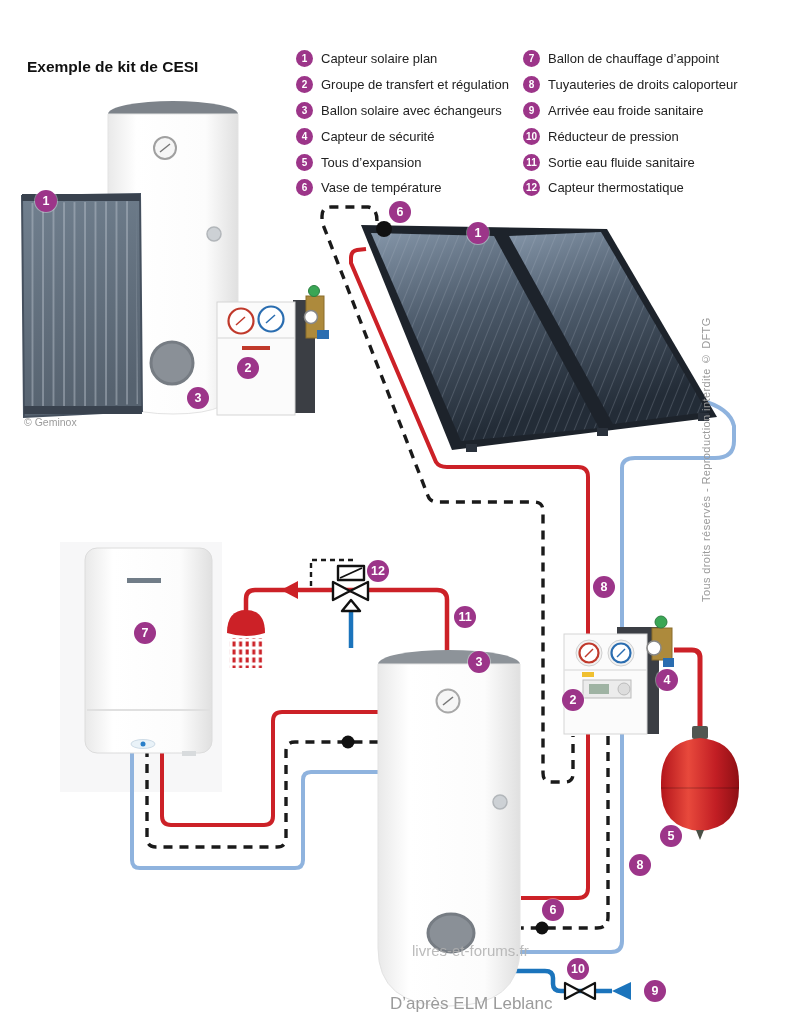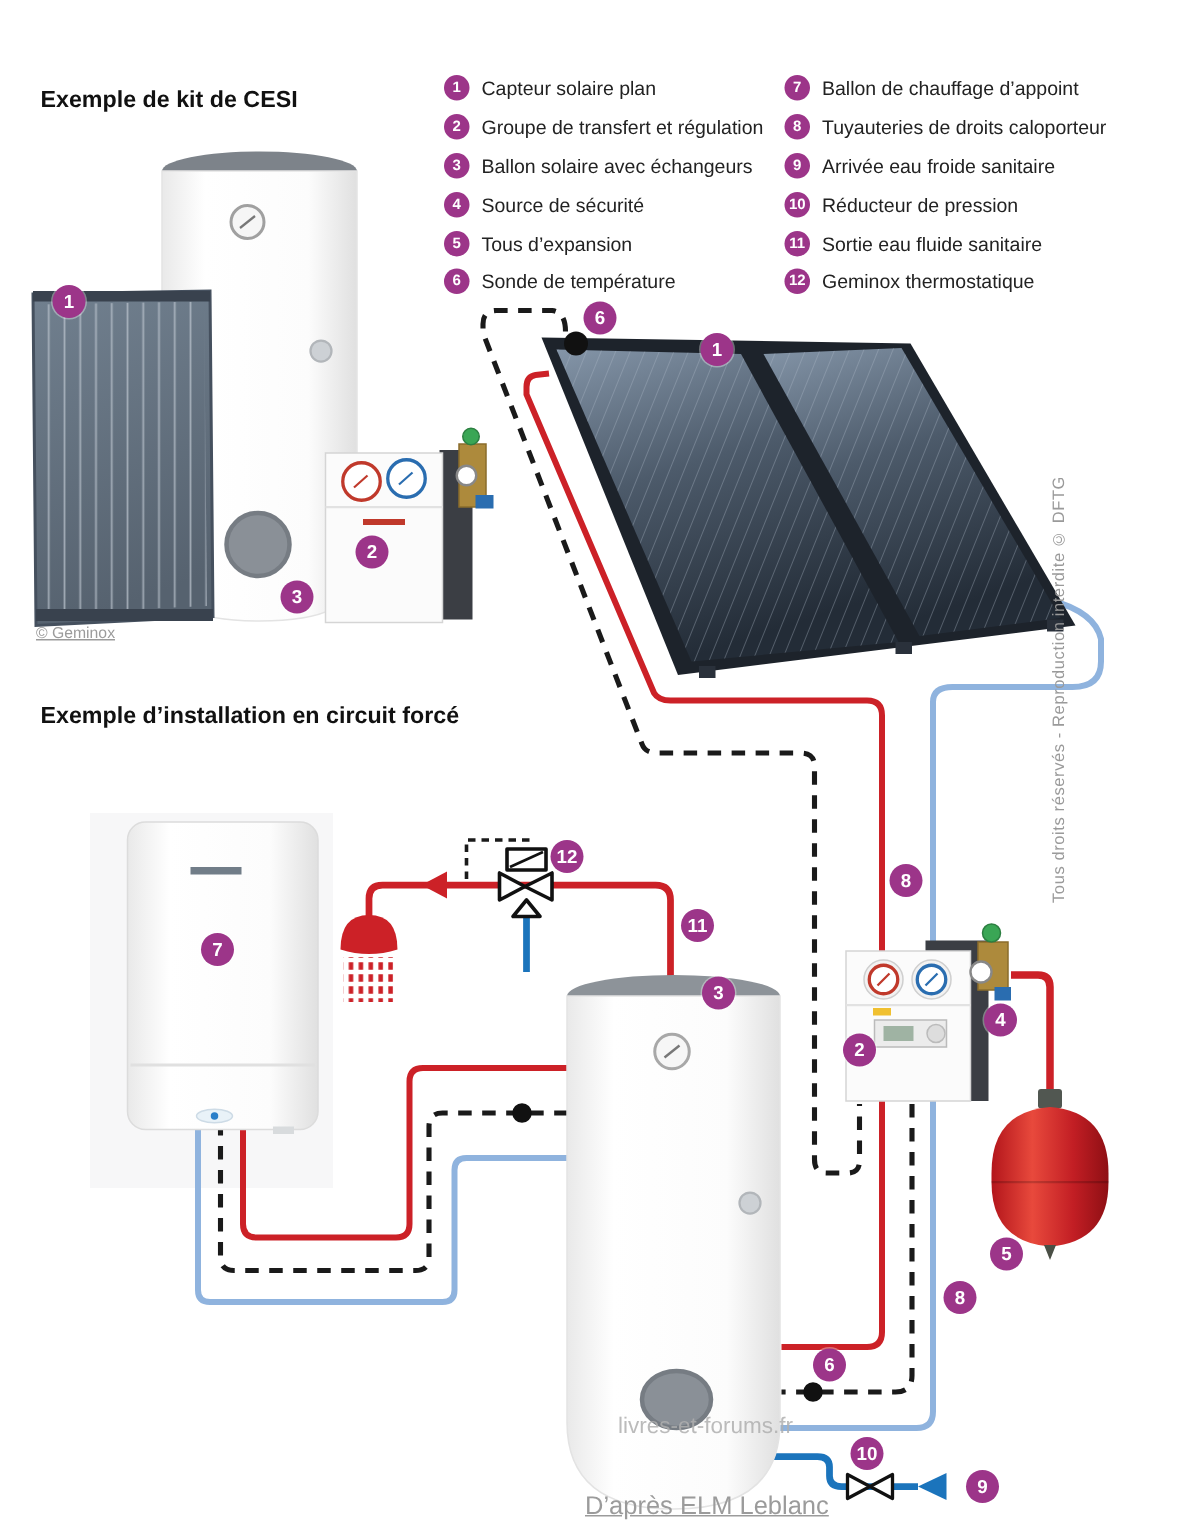--- a/index.html
+++ b/index.html
@@ -1,21 +1,21 @@
 <!DOCTYPE html>
 <html><head>
 <meta charset="utf-8">
 <style>
   html,body{margin:0;padding:0;background:#fff;}
   .stage{position:relative;width:788px;height:1024px;background:#ffffff;overflow:hidden;
          font-family:"Liberation Sans",sans-serif;color:#1a1a1a;}
   svg.diagram{position:absolute;left:0;top:0;z-index:1;}
   .txt{position:absolute;z-index:3;}
   .title{font-size:15.5px;font-weight:bold;color:#111;white-space:nowrap;}
-  .credit{font-size:10.5px;color:#9b9b9b;white-space:nowrap;text-decoration:underline;}
+  .credit{font-size:10.5px;color:#9b9b9b;white-space:nowrap;}
   .watermark{font-size:15px;color:rgba(175,175,175,.85);white-space:nowrap;z-index:4;}
   .vert-note{position:absolute;left:700px;top:262px;height:340px;z-index:3;
              writing-mode:vertical-rl;transform:rotate(180deg);
              font-size:11px;color:#9a9a9a;letter-spacing:.4px;white-space:nowrap;}
   .legend{position:absolute;z-index:3;display:flex;flex-direction:column;}
   .legend-row{display:flex;align-items:center;gap:8px;height:25.8px;white-space:nowrap;}
   .legend-label{font-size:13px;color:#222;text-align:center;}
   .badge{background:#9c3589;color:#fff;border-radius:50%;text-align:center;
          font-weight:bold;flex:0 0 auto;}
   .badge.sm{width:17px;height:17px;font-size:10px;line-height:17px;}
@@ -209,21 +209,20 @@
       <path d="M266,323 L275,315" stroke="#2a6db0" stroke-width="1.5"></path>
       <path d="M242,348 L270,348" stroke="#c0392b" stroke-width="4"></path>
       <rect x="306" y="296" width="18" height="42" fill="#ad8a3c" stroke="#8a6c2b" stroke-width="1"></rect>
       <circle cx="314" cy="291" r="5.5" fill="#3aa655" stroke="#2c7f41" stroke-width="1"></circle>
       <circle cx="311" cy="317" r="6.5" fill="#ffffff" stroke="#888888" stroke-width="1.6"></circle>
       <rect x="317" y="330" width="12" height="9" fill="#2a6db0"></rect>
     </g>
   </svg>
 
   <div class="txt title" style="left:27px;top:58px;">Exemple de kit de CESI</div>
-  <div class="txt title" style="left:27px;top:469px;">Exemple d’installation en circuit forcé</div>
   <div class="txt credit" style="left:24px;top:416px;">© Geminox</div>
   <div class="txt credit" style="left:390px;top:994px;font-size:17px;">D’après ELM Leblanc</div>
   <div class="txt watermark" style="left:412px;top:942px;">livres-et-forums.fr</div>
   <div class="vert-note">Tous droits réservés - Reproduction interdite © DFTG</div>
 
   <div class="legend" style="left:296px;top:46px;">
 
       <div class="legend-row">
         <span class="badge sm">1</span>
         <span class="legend-label">Capteur solaire plan</span>
@@ -234,31 +233,31 @@
         <span class="legend-label">Groupe de transfert et régulation</span>
       </div>
 
       <div class="legend-row">
         <span class="badge sm">3</span>
         <span class="legend-label">Ballon solaire avec échangeurs</span>
       </div>
 
       <div class="legend-row">
         <span class="badge sm">4</span>
-        <span class="legend-label">Source de sécurité</span>
+        <span class="legend-label">Capteur de sécurité</span>
       </div>
 
       <div class="legend-row">
         <span class="badge sm">5</span>
         <span class="legend-label">Tous d’expansion</span>
       </div>
 
       <div class="legend-row">
         <span class="badge sm">6</span>
-        <span class="legend-label">Sonde de température</span>
+        <span class="legend-label">Vase de température</span>
       </div>
     </div>
   <div class="legend" style="left:523px;top:46px;">
 
       <div class="legend-row">
         <span class="badge sm">7</span>
         <span class="legend-label">Ballon de chauffage d’appoint</span>
       </div>
 
       <div class="legend-row">
@@ -276,21 +275,21 @@
         <span class="legend-label">Réducteur de pression</span>
       </div>
 
       <div class="legend-row">
         <span class="badge sm">11</span>
         <span class="legend-label">Sortie eau fluide sanitaire</span>
       </div>
 
       <div class="legend-row">
         <span class="badge sm">12</span>
-        <span class="legend-label">Geminox thermostatique</span>
+        <span class="legend-label">Capteur thermostatique</span>
       </div>
     </div>
 
   <div class="badge lg" style="left:35px;top:190px;">1</div>
   <div class="badge lg" style="left:237px;top:357px;">2</div>
   <div class="badge lg" style="left:187px;top:387px;">3</div>
 
   <div class="badge lg" style="left:389px;top:201px;">6</div>
   <div class="badge lg" style="left:467px;top:222px;">1</div>
   <div class="badge lg" style="left:593px;top:576px;">8</div>

